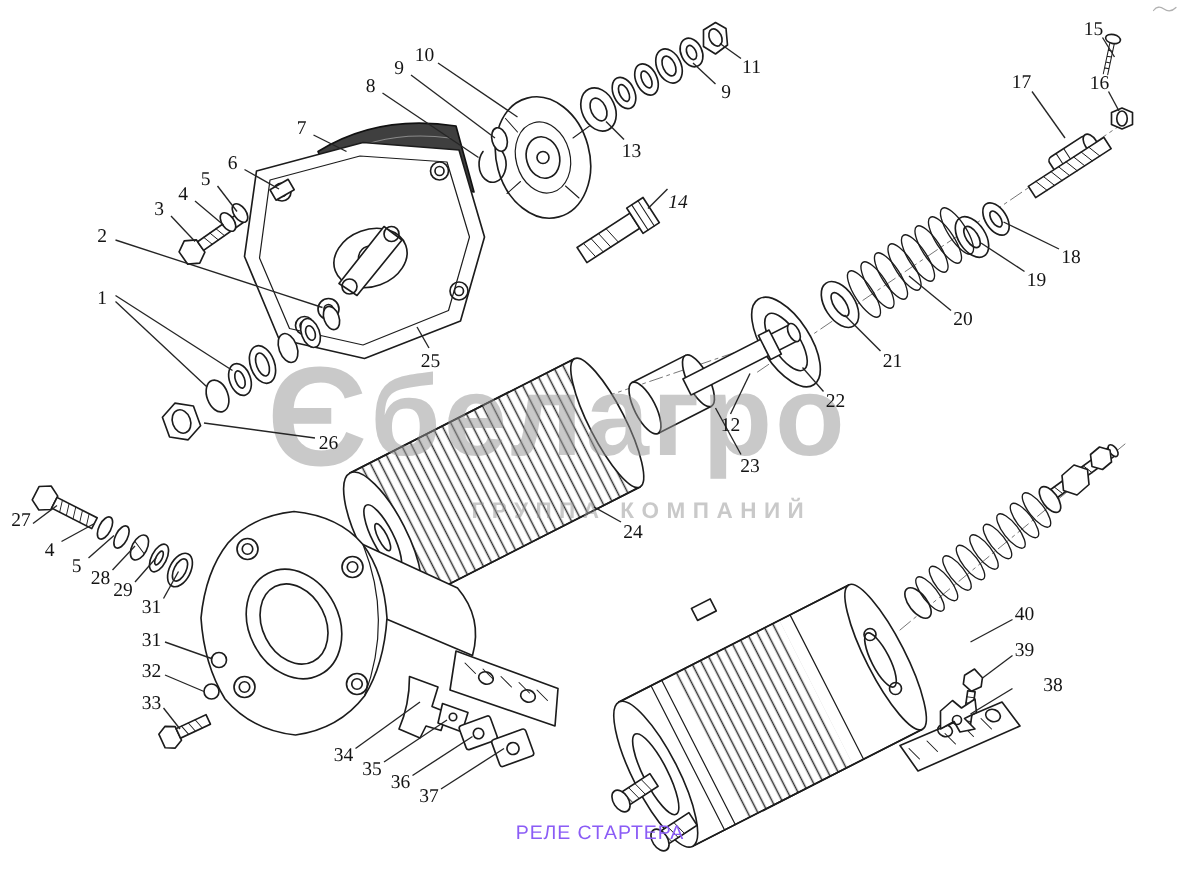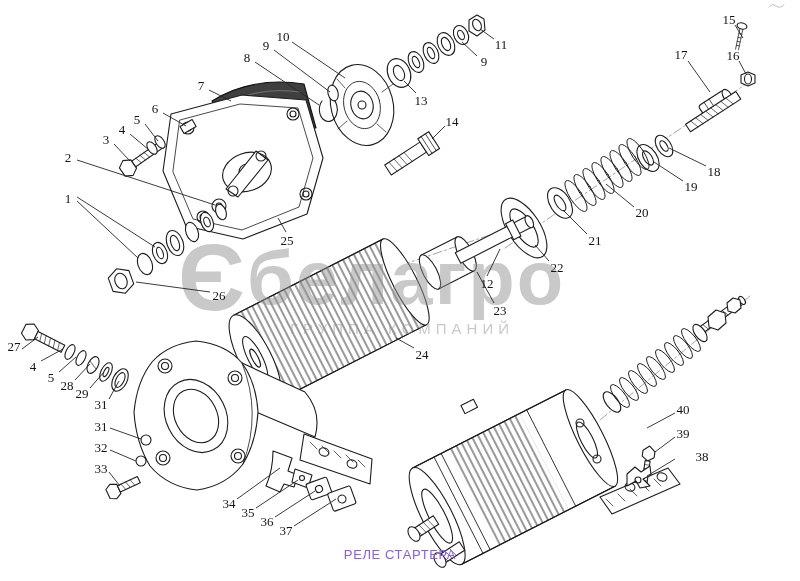--- a/index.html
+++ b/index.html
@@ -11,21 +11,21 @@
   .stage > svg { position:absolute; left:0; top:0; width:800px; height:581px; }
   #drawing { z-index:1; }
   .watermark {
     position:absolute; left:178px; top:238px; z-index:3;
     color:rgba(148,148,148,0.5); pointer-events:none;
     font-family:"Liberation Sans", sans-serif; user-select:none;
   }
   .wm-row { display:flex; align-items:center; }
   .wm-logo { font-size:94px; line-height:.85; font-weight:bold; margin-right:2px; }
   .wm-name { font-size:76px; font-weight:bold; letter-spacing:2px; line-height:1; }
-  .wm-tag  { font-size:15px; font-weight:normal; letter-spacing:5px; margin-left:112px; margin-top:2px; }
+  .wm-tag  { font-size:15px; font-weight:bold; letter-spacing:5px; margin-left:112px; margin-top:14px;text-align:center; }
   #callout-lines { z-index:4; }
   #callout-lines line { stroke:#252525; stroke-width:0.9; }
   #callout-layer { position:absolute; inset:0; z-index:5; }
   .callout {
     position:absolute; transform:translate(-50%,-50%);
     font:13px/1 "Liberation Serif", serif; color:#141414;
   }
   .caption {
     position:absolute; left:0; right:0; top:547px; z-index:6;
     text-align:center; font-weight:400; font-size:13px;
@@ -386,21 +386,21 @@
       <div class="callout" style="left: 122px; top: 129px;">4</div>
       <div class="callout" style="left: 137px; top: 119px;">5</div>
       <div class="callout" style="left: 155px; top: 108px;">6</div>
       <div class="callout" style="left: 201px; top: 85px;">7</div>
       <div class="callout" style="left: 247px; top: 57px;">8</div>
       <div class="callout" style="left: 266px; top: 45px;">9</div>
       <div class="callout" style="left: 283px; top: 36px;">10</div>
       <div class="callout" style="left: 501px; top: 44px;">11</div>
       <div class="callout" style="left: 484px; top: 61px;">9</div>
       <div class="callout" style="left: 421px; top: 100px;">13</div>
-      <div class="callout" style="left: 452px; top: 121px;">14</div>
+      <div class="callout" style="left: 452px; top: 134px; font-style: italic;">14</div>
       <div class="callout" style="left: 729px; top: 19px;">15</div>
       <div class="callout" style="left: 733px; top: 55px;">16</div>
       <div class="callout" style="left: 681px; top: 54px;">17</div>
       <div class="callout" style="left: 714px; top: 171px;">18</div>
       <div class="callout" style="left: 691px; top: 186px;">19</div>
       <div class="callout" style="left: 642px; top: 212px;">20</div>
       <div class="callout" style="left: 595px; top: 240px;">21</div>
       <div class="callout" style="left: 557px; top: 267px;">22</div>
       <div class="callout" style="left: 487px; top: 283px;">12</div>
       <div class="callout" style="left: 500px; top: 310px;">23</div>

